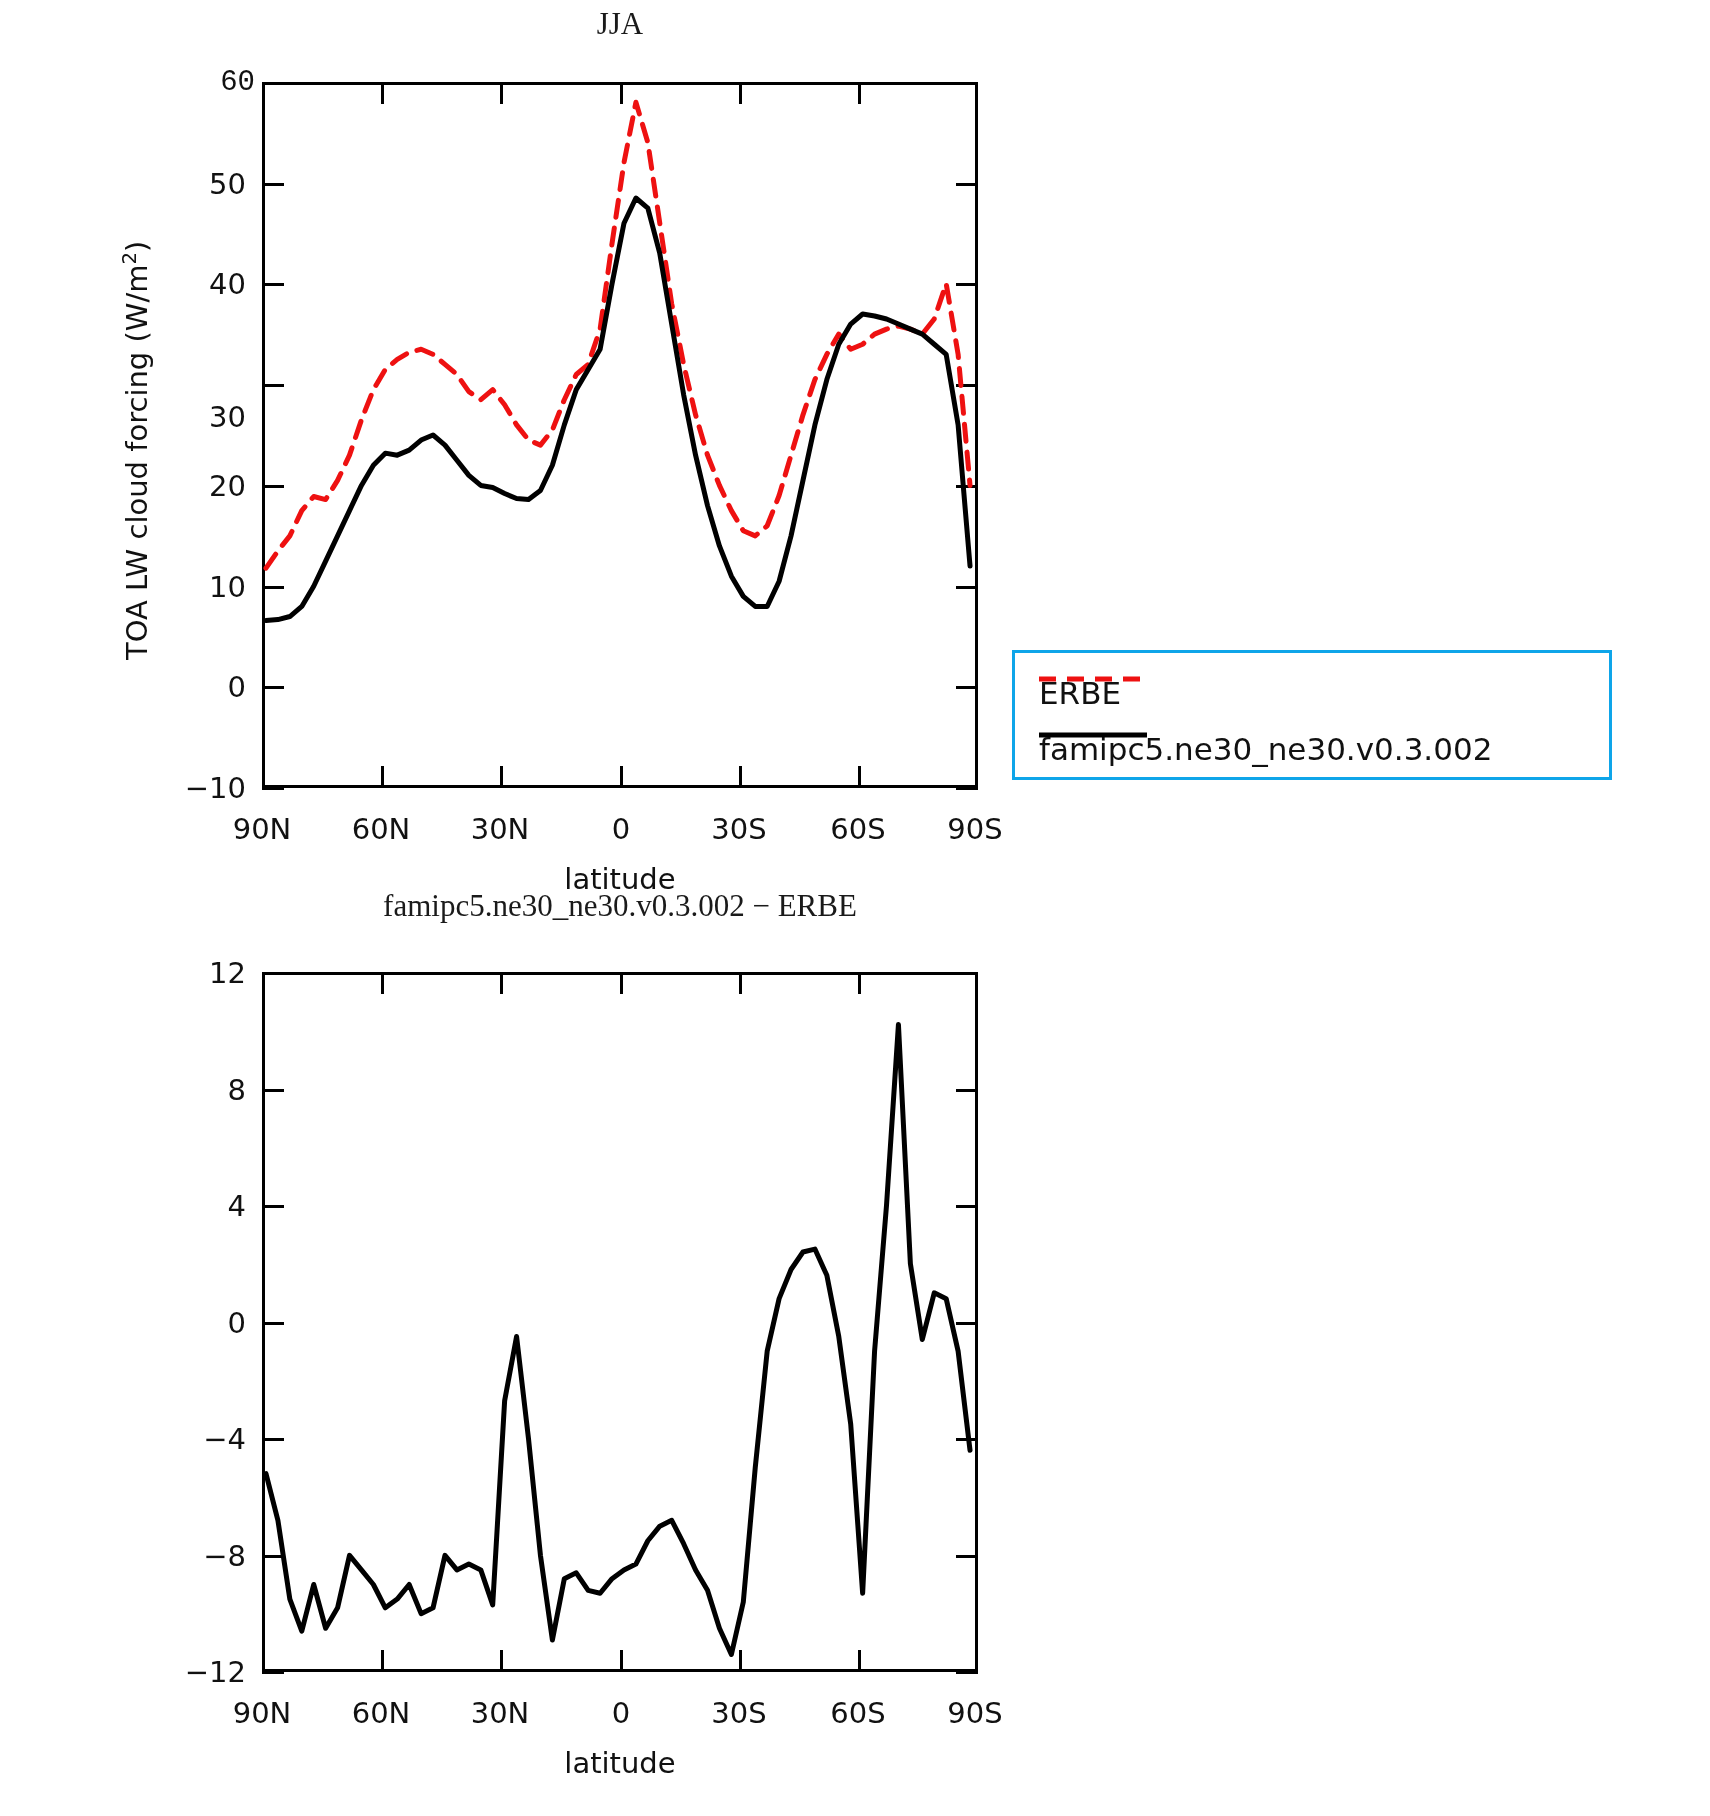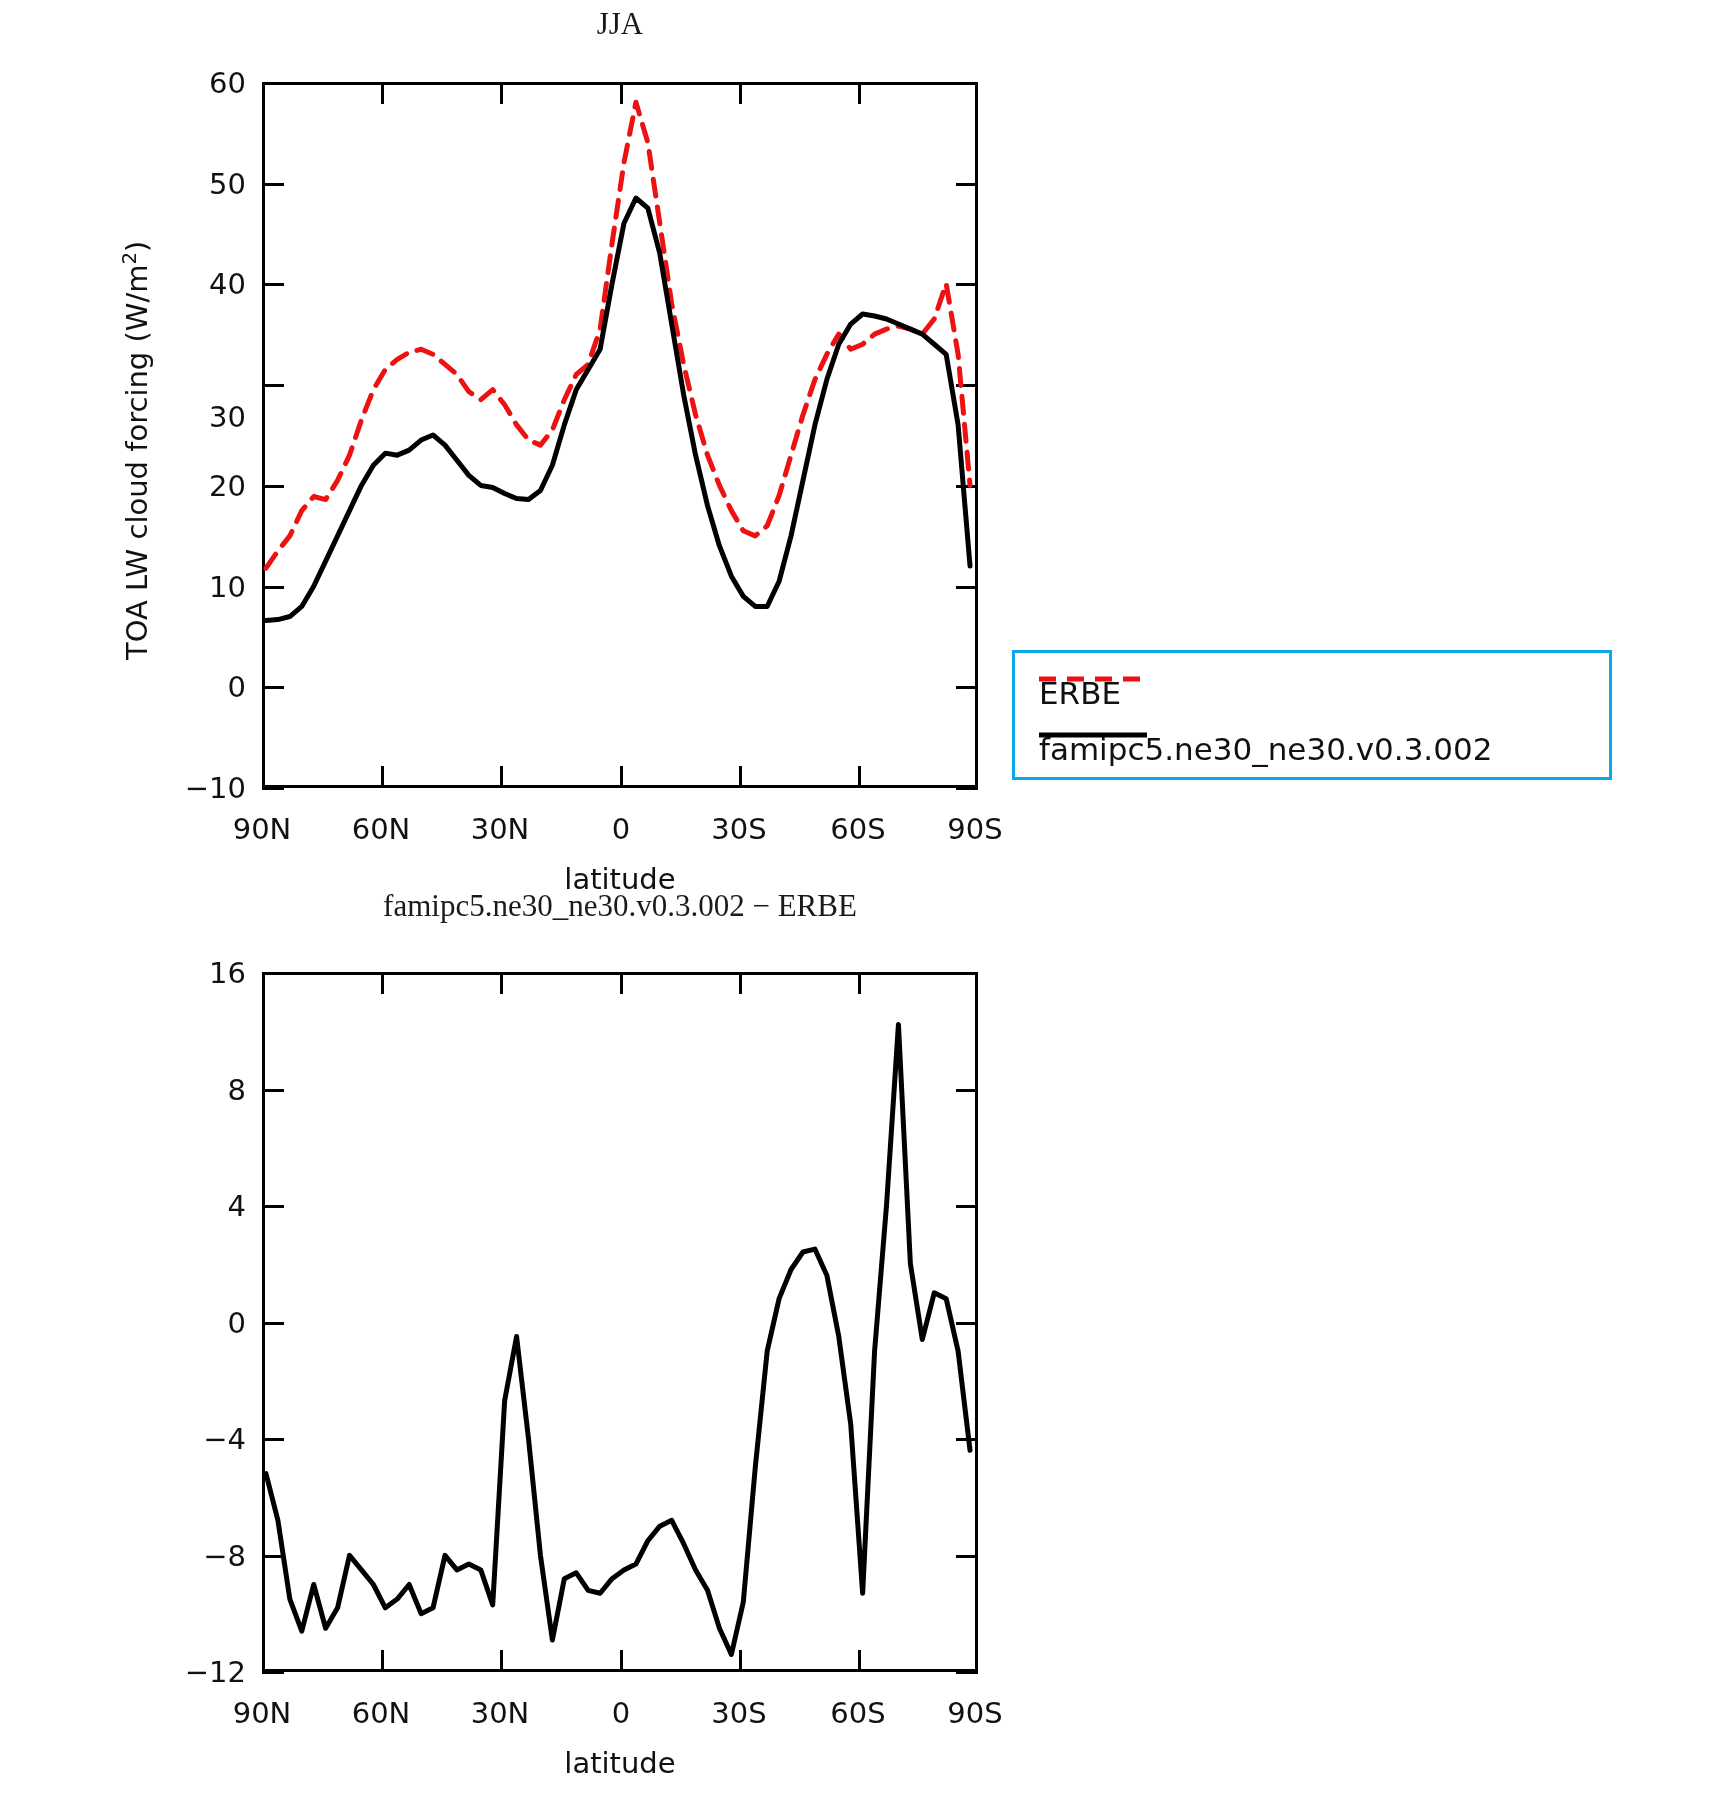--- a/index.html
+++ b/index.html
@@ -51,21 +51,21 @@
 
     <div class="tick" style="left:956px;top:82px;width:22px;height:3px;"></div>
     <div class="tick" style="left:956px;top:183px;width:22px;height:3px;"></div>
     <div class="tick" style="left:956px;top:283px;width:22px;height:3px;"></div>
     <div class="tick" style="left:956px;top:384px;width:22px;height:3px;"></div>
     <div class="tick" style="left:956px;top:485px;width:22px;height:3px;"></div>
     <div class="tick" style="left:956px;top:586px;width:22px;height:3px;"></div>
     <div class="tick" style="left:956px;top:686px;width:22px;height:3px;"></div>
     <div class="tick" style="left:956px;top:787px;width:22px;height:3px;"></div>
 
-    <div class="tick-label ytick-label" style="left:150px;top:66px;width:96px;">60</div>
+    <div class="tick-label ytick-label" style="left:159px;top:66px;width:96px;font-family:Liberation Mono, monospace;">60</div>
     <div class="tick-label ytick-label" style="left:150px;top:167px;width:96px;">50</div>
     <div class="tick-label ytick-label" style="left:150px;top:267px;width:96px;">40</div>
     <div class="tick-label ytick-label" style="left:150px;top:368px;width:96px;margin-top:32px;">30</div>
     <div class="tick-label ytick-label" style="left:150px;top:469px;width:96px;">20</div>
     <div class="tick-label ytick-label" style="left:150px;top:570px;width:96px;">10</div>
     <div class="tick-label ytick-label" style="left:150px;top:670px;width:96px;">0</div>
     <div class="tick-label ytick-label" style="left:122px;top:771px;width:124px;">−10</div>
 
     <div class="tick" style="left:262px;top:766px;width:3px;height:22px;"></div>
     <div class="tick" style="left:381px;top:766px;width:3px;height:22px;"></div>
@@ -129,21 +129,21 @@
     <div class="tick" style="left:262px;top:771px;width:22px;height:3px;"></div>
 
     <div class="tick" style="left:956px;top:72px;width:22px;height:3px;"></div>
     <div class="tick" style="left:956px;top:189px;width:22px;height:3px;"></div>
     <div class="tick" style="left:956px;top:305px;width:22px;height:3px;"></div>
     <div class="tick" style="left:956px;top:422px;width:22px;height:3px;"></div>
     <div class="tick" style="left:956px;top:538px;width:22px;height:3px;"></div>
     <div class="tick" style="left:956px;top:655px;width:22px;height:3px;"></div>
     <div class="tick" style="left:956px;top:771px;width:22px;height:3px;"></div>
 
-    <div class="tick-label ytick-label" style="left:150px;top:56px;width:96px;">16</div>
+    <div class="tick-label ytick-label" style="left:150px;top:56px;width:96px;">12</div>
     <div class="tick-label ytick-label" style="left:150px;top:173px;width:96px;">8</div>
     <div class="tick-label ytick-label" style="left:150px;top:289px;width:96px;">4</div>
     <div class="tick-label ytick-label" style="left:150px;top:406px;width:96px;">0</div>
     <div class="tick-label ytick-label" style="left:122px;top:522px;width:124px;">−4</div>
     <div class="tick-label ytick-label" style="left:122px;top:639px;width:124px;">−8</div>
     <div class="tick-label ytick-label" style="left:112px;top:755px;width:134px;">−12</div>
 
     <div class="tick" style="left:262px;top:750px;width:3px;height:22px;"></div>
     <div class="tick" style="left:381px;top:750px;width:3px;height:22px;"></div>
     <div class="tick" style="left:500px;top:750px;width:3px;height:22px;"></div>

